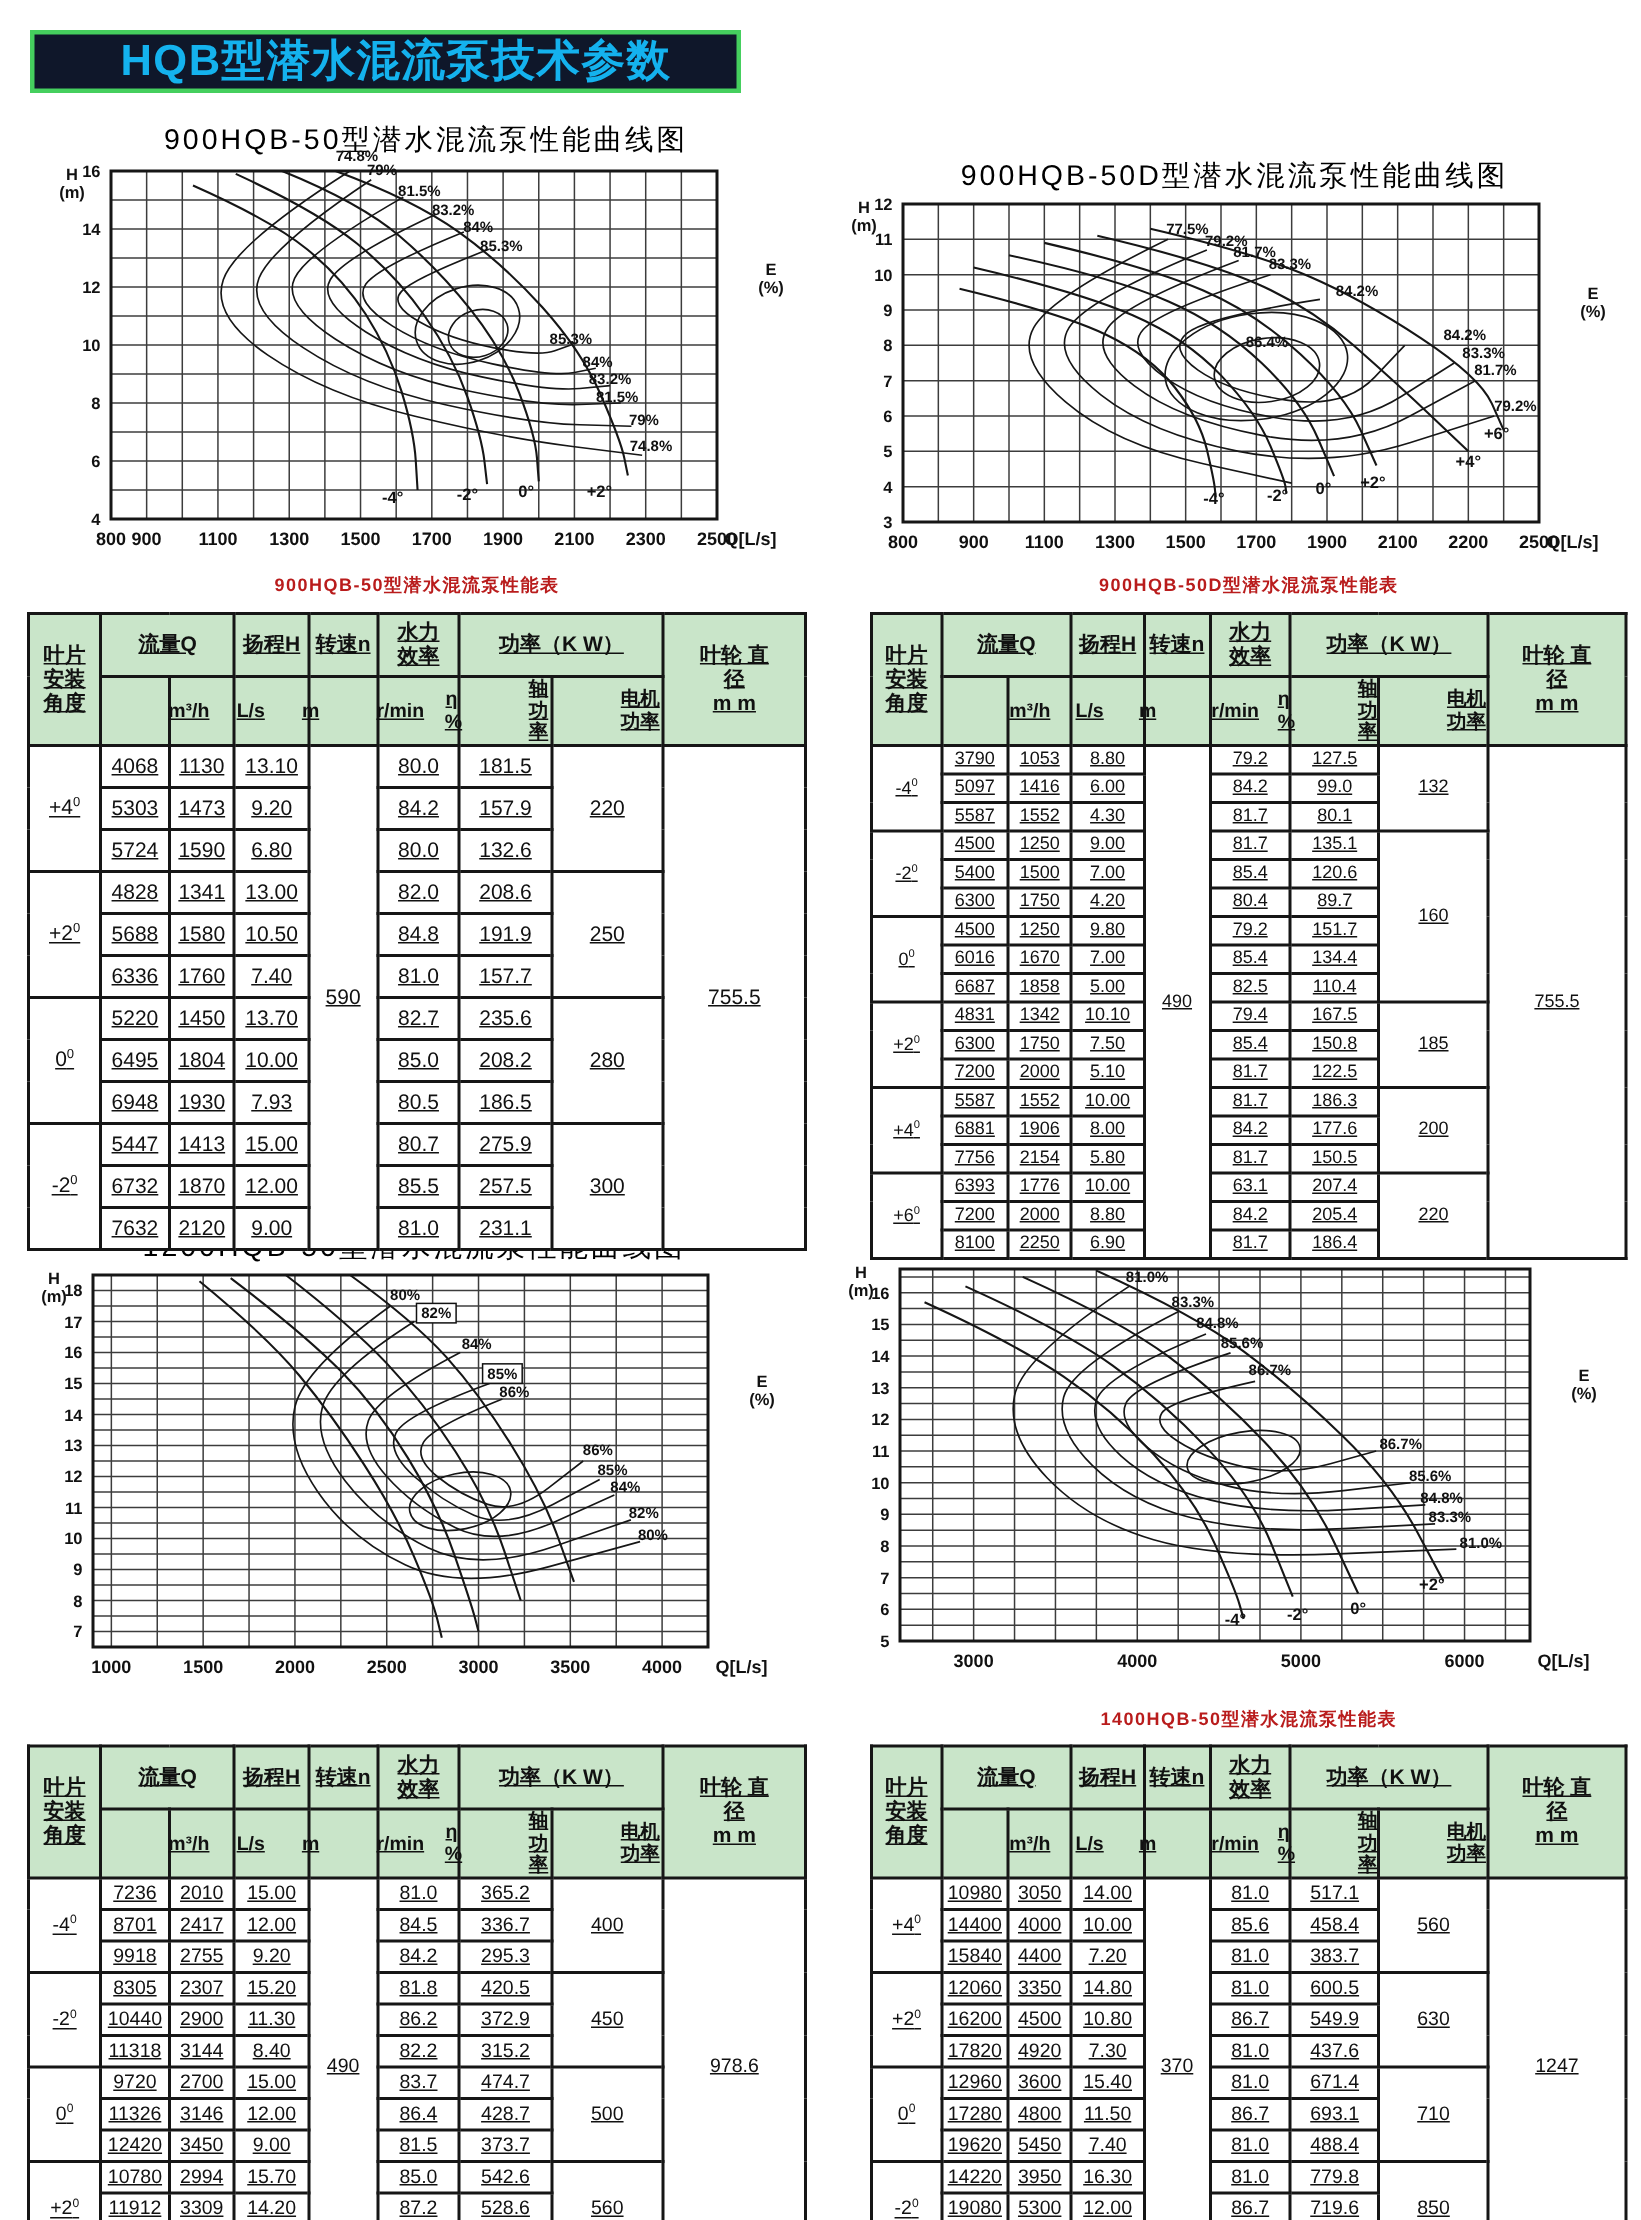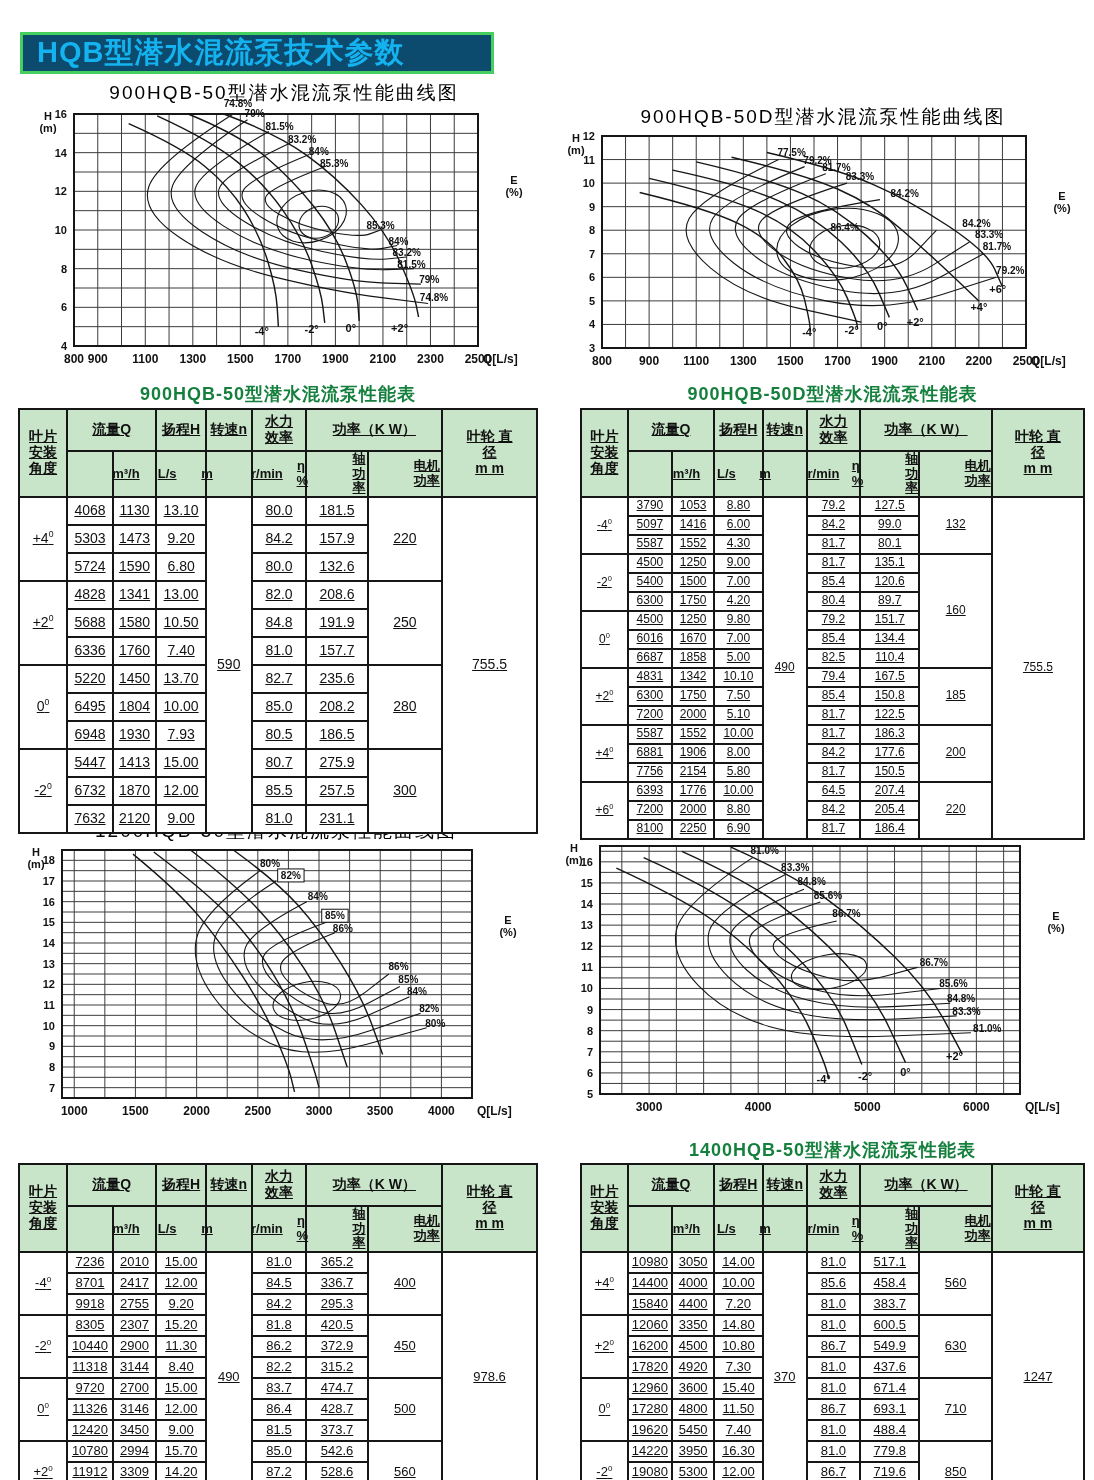--- a/index.html
+++ b/index.html
@@ -1,24 +1,24 @@
 <!DOCTYPE html>
 <html><head>
 <meta charset="utf-8">
 <style>
   html,body{margin:0;padding:0;background:#e8e8e8;}
   body{font-family:"Liberation Sans","DejaVu Sans",sans-serif;color:#111;}
   #page{position:relative;width:1094px;height:1480px;background:#ffffff;overflow:hidden;margin:0 auto;}
-  .banner{position:absolute;left:20px;top:32px;width:474px;height:42px;border:3px solid #45cf5e;
-          box-sizing:border-box;display:flex;align-items:center;padding-left:14px;background:#0c4a6e;}
+  .banner{position:absolute;left:20px;top:20px;width:474px;height:42px;border:3px solid #45cf5e;
+          box-sizing:border-box;display:flex;align-items:center;padding-left:14px;background:#0f172a;justify-content:center;}
   .banner span{font-size:29px;font-weight:bold;color:#14b2ee;letter-spacing:1px;white-space:nowrap;}
   .chart-block{position:absolute;}
   .chart-title{text-align:center;font-weight:normal;font-size:19px;letter-spacing:2px;color:#000000;height:24px;}
   .chart-block svg{display:block;overflow:visible;}
-  .caption{position:absolute;text-align:center;font-weight:bold;font-size:18px;color:#15803d;letter-spacing:1px;}
+  .caption{position:absolute;text-align:center;font-weight:bold;font-size:12px;color:#b91c1c;letter-spacing:1px;}
   .tbl{position:absolute;text-decoration:underline;}
   table.perf{border-collapse:collapse;table-layout:fixed;width:100%;background:#fff;}
   .perf th,.perf td{border:2px solid #161616;text-align:center;vertical-align:middle;padding:0;line-height:1.12;}
   .perf thead th{background:#c9e5c9;font-weight:bold;font-size:14px;}
   .perf thead tr.r1 th{height:40px;}
   .perf thead tr.r2 th{height:32px;font-size:13px;padding-left:44px;}
   .perf sup{font-size:0.62em;vertical-align:super;}
   .t-tall tbody td{height:26px;font-size:14px;}
   .t-mid  tbody td{height:17px;font-size:12px;}
   .t-short tbody td{height:19px;font-size:13px;}
@@ -681,21 +681,21 @@
             <td>2154</td>
             <td>5.80</td>
             <td>81.7</td>
             <td>150.5</td>
           </tr>
           <tr>
             <td rowspan="3">+6<sup>0</sup></td>
             <td>6393</td>
             <td>1776</td>
             <td>10.00</td>
-            <td>64.5</td>
+            <td>63.1</td>
             <td>207.4</td>
             <td rowspan="3">220</td>
           </tr>
           <tr>
             <td>7200</td>
             <td>2000</td>
             <td>8.80</td>
             <td>84.2</td>
             <td>205.4</td>
           </tr>

